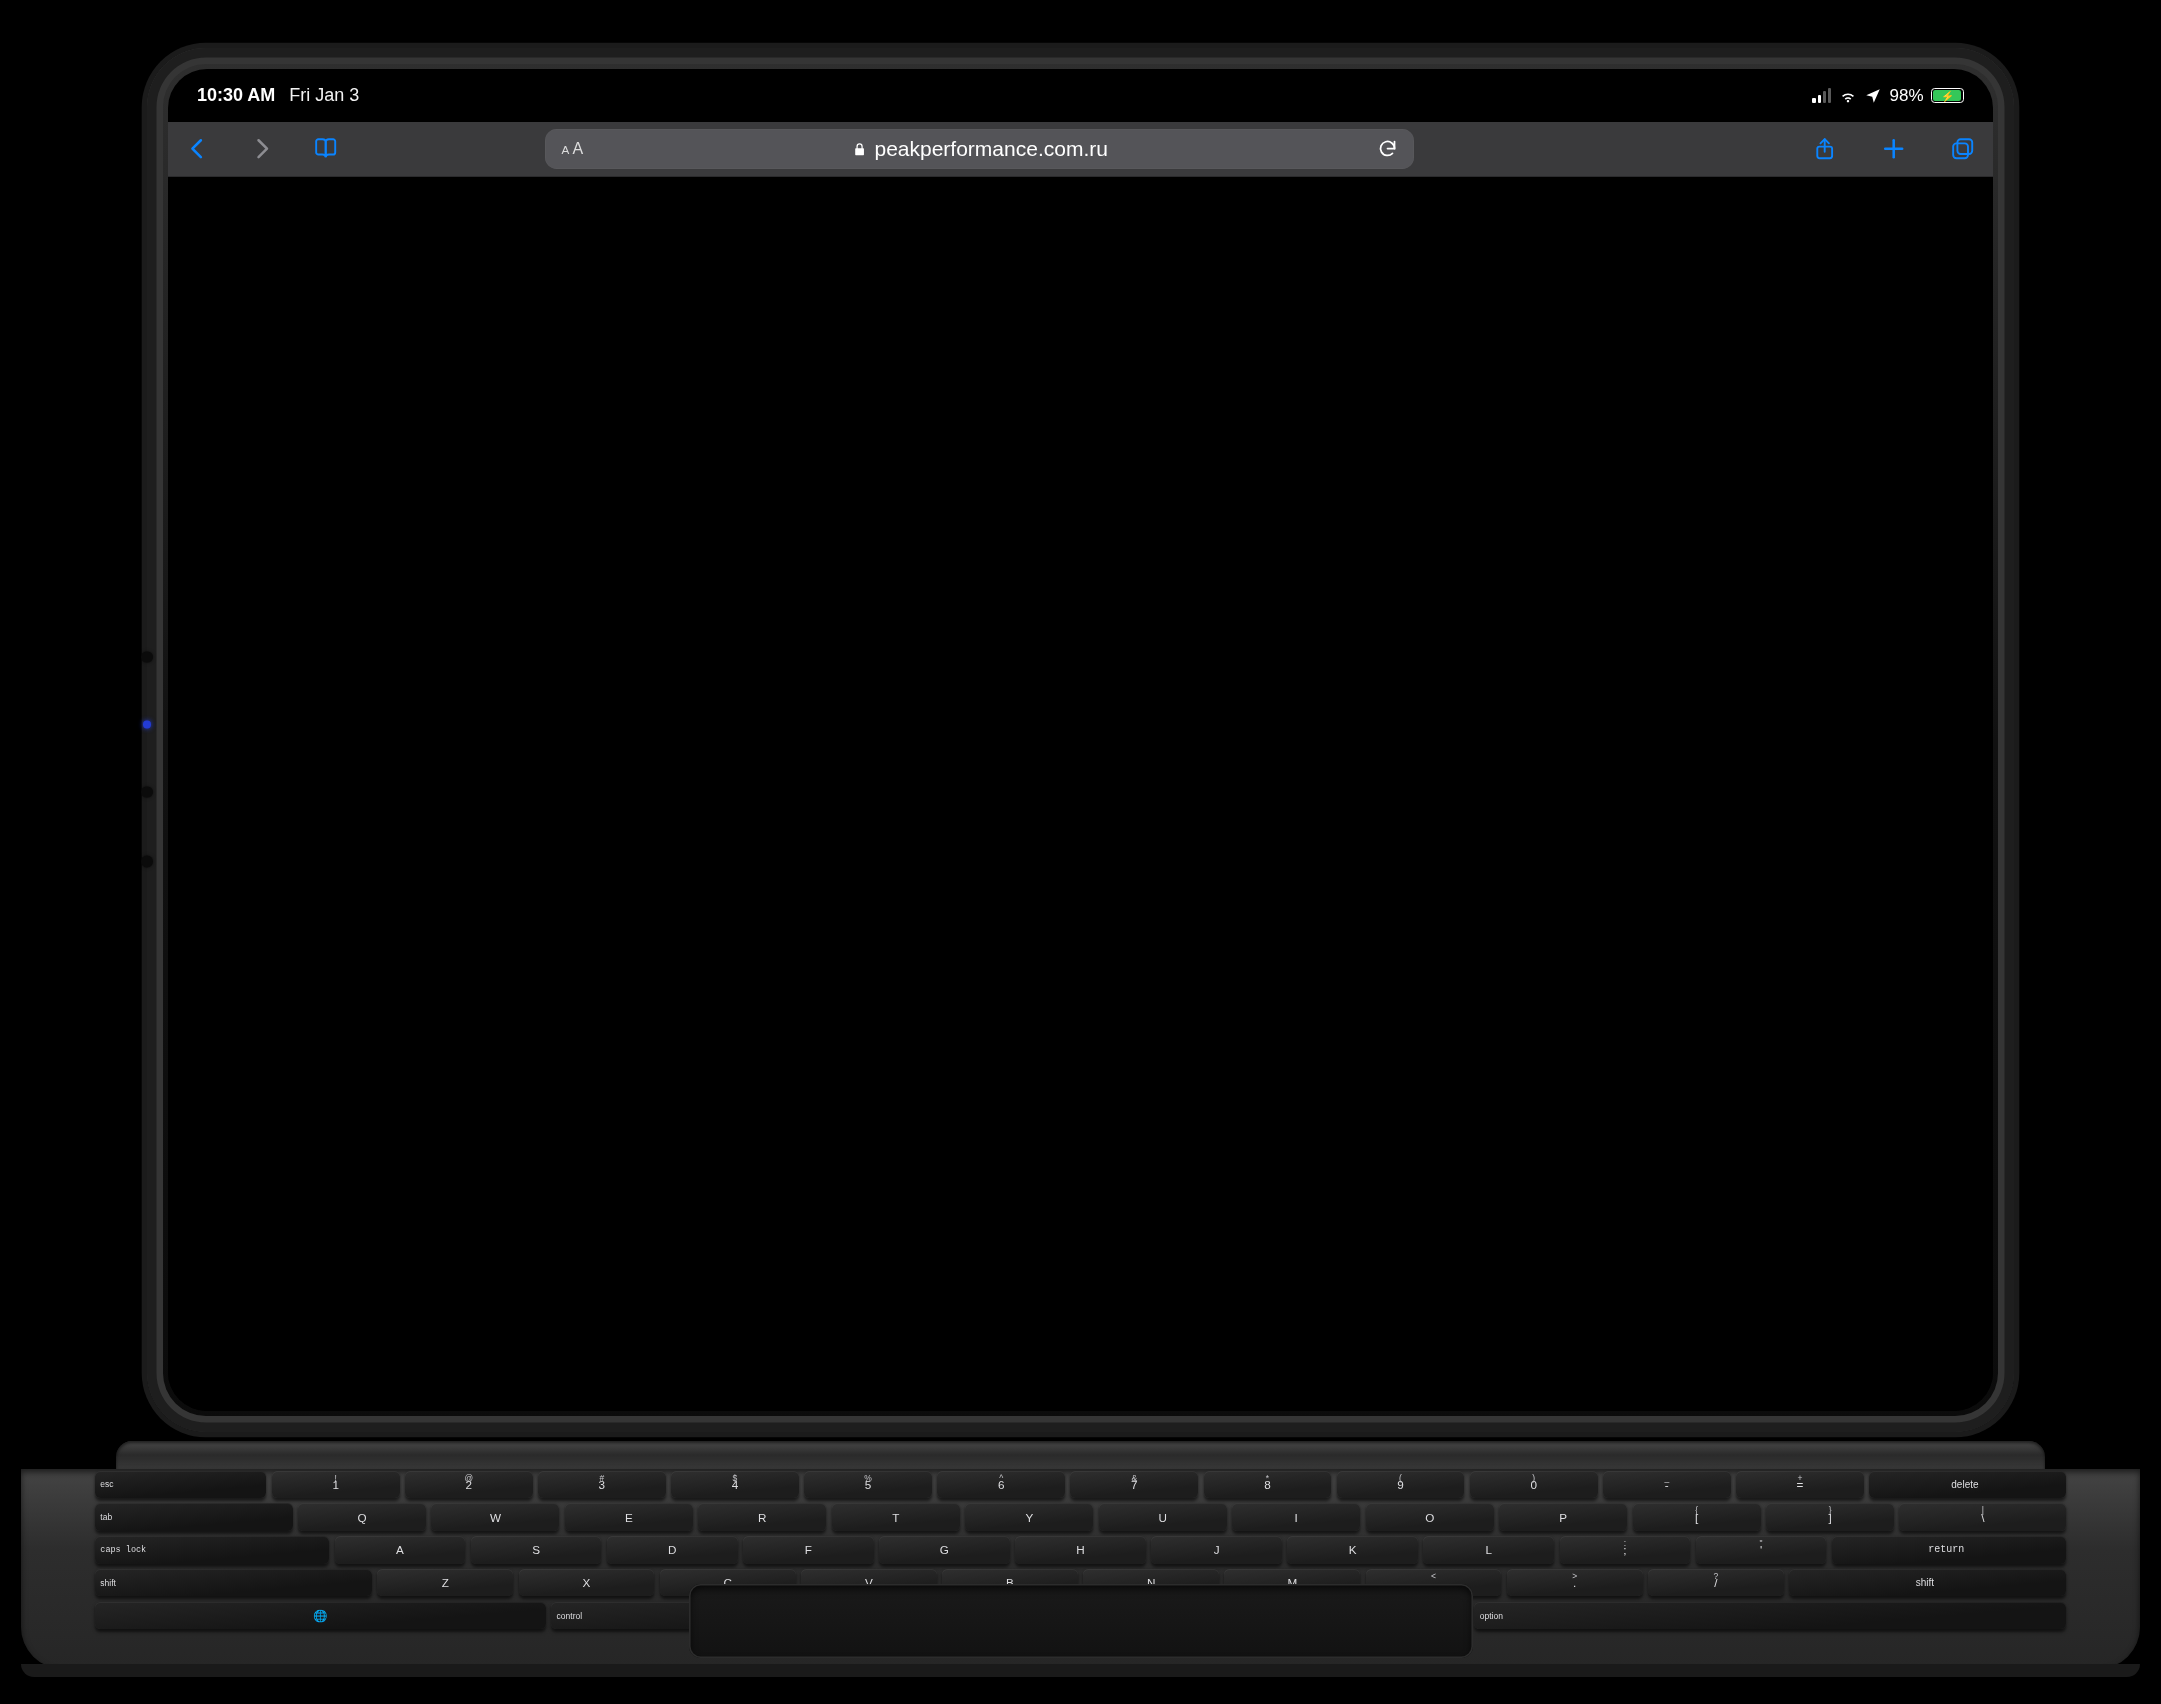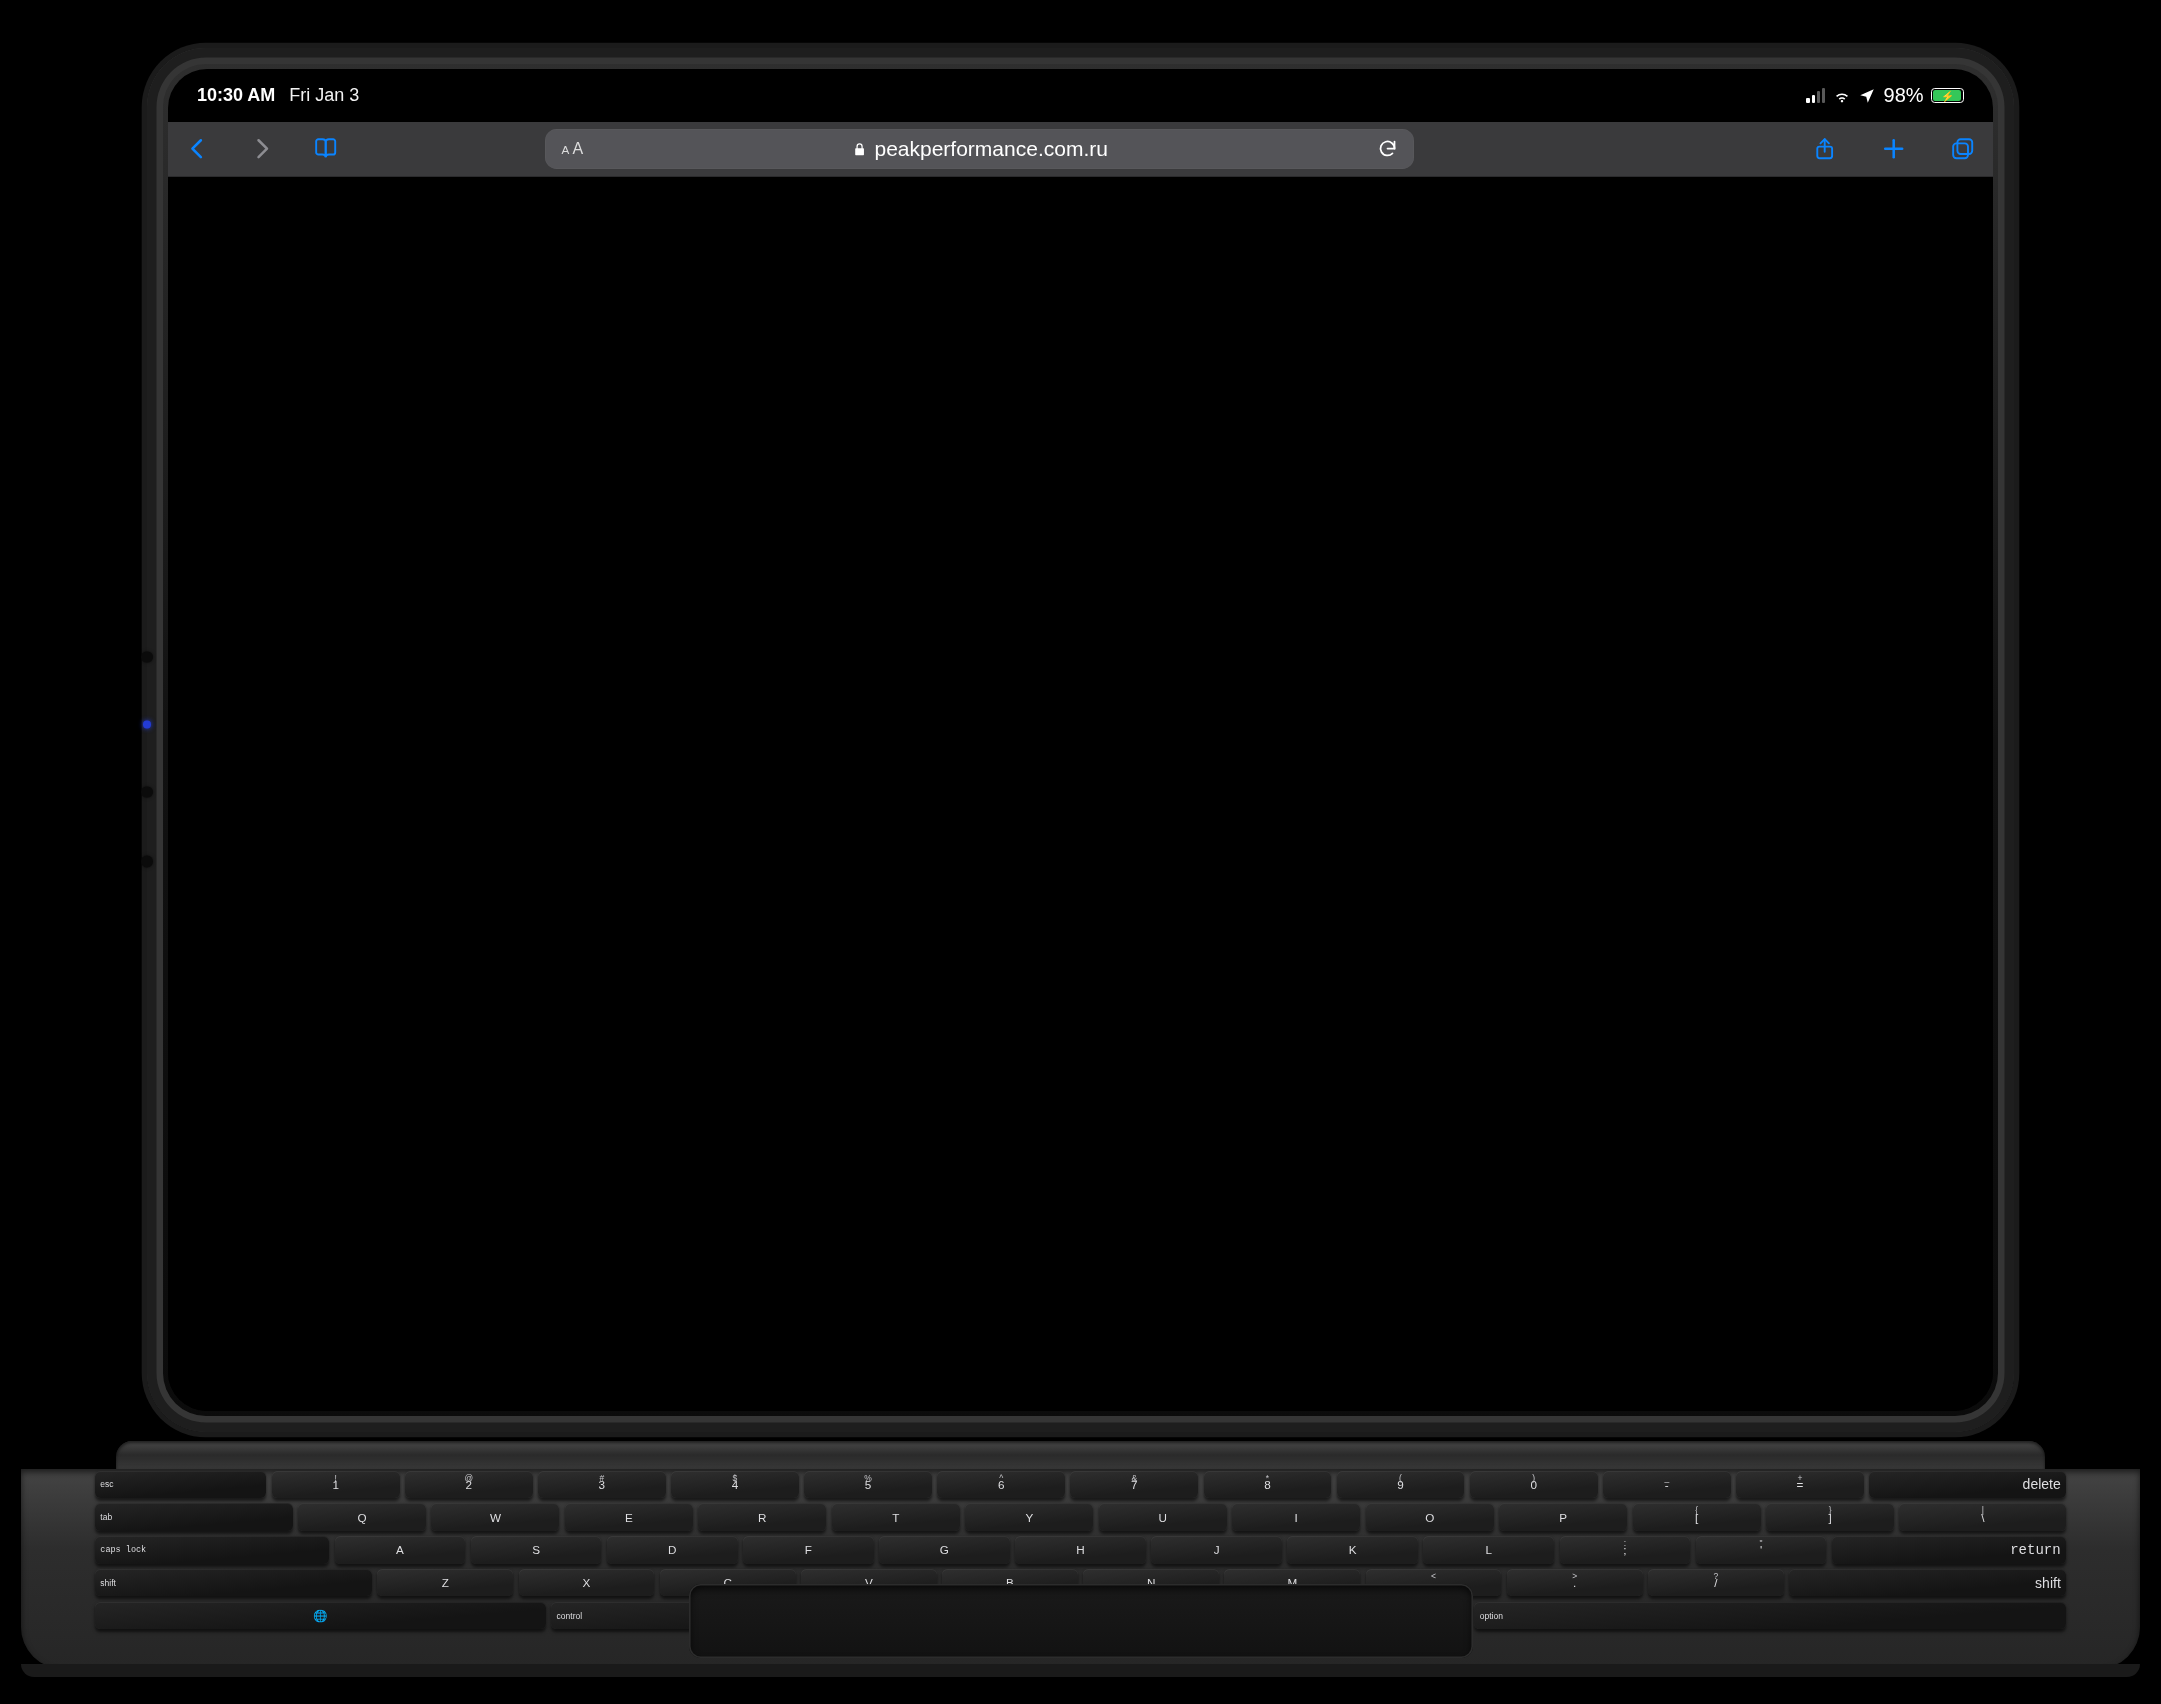--- a/index.html
+++ b/index.html
@@ -69,21 +69,21 @@
   height: 53px;
   padding: 0 29px;
   color: #fff;
   font-size: 18px;
   font-weight: 500;
 }
 .status-left { display: flex; gap: 13.8px; align-items: baseline; }
 .status-left .time { font-weight: 600; }
 .status-left .date { opacity: .95; }
 .status-right { display: flex; align-items: center; gap: 7.4px; }
-.status-right .txt { font-size: 20px; }
+.status-right .txt { font-size: 17px; }
 
 .sig-bars { display: flex; align-items: flex-end; gap: 2.1px; height: 15px; }
 .sig-bars span { width: 3.2px; background: #fff; border-radius: 1.1px; }
 .sig-bars span:nth-child(1){ height: 5.3px; }
 .sig-bars span:nth-child(2){ height: 8.5px; }
 .sig-bars span:nth-child(3){ height: 11.7px; opacity:.35; }
 .sig-bars span:nth-child(4){ height: 15px; opacity:.35; }
 
 .wifi-icon, .loc-icon { width: 18px; height: 18px; fill: #fff; }
 
@@ -202,21 +202,21 @@
   display:flex;
   align-items:center;
   justify-content:center;
   position:relative;
 }
 .key .sub {
   position:absolute; top:2.1px; left:0; right:0;
   font-size:8.5px; color:#c8c8cc; text-align:center;
 }
 .key.small { font-size: 8.5px; justify-content:flex-start; padding-left:5.3px; }
-.key.small-r { font-size: 14px; justify-content:flex-end; padding-right:5.3px; }
+.key.small-r { font-size: 10px; padding-right:5.3px; }
 .key.w150 { flex: 1.5 1 0; }
 .key.w175 { flex: 1.75 1 0; font-family: Liberation Mono, monospace; }
 .key.w200 { flex: 2 1 0; }
 .key.w130 { flex: 1.3 1 0; }
 .key.dark { background: linear-gradient(175deg,#252525 0%, #141414 70%); }
 
 .trackpad {
   position:absolute;
   left:50%; transform:translateX(-50%);
   bottom: 10.6px;

